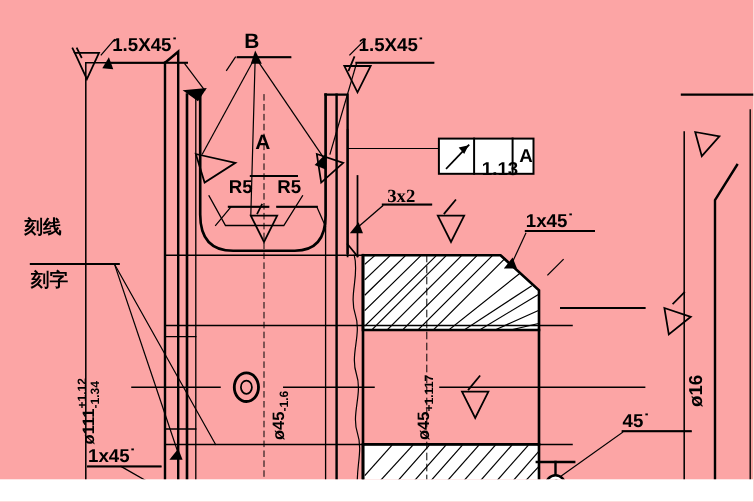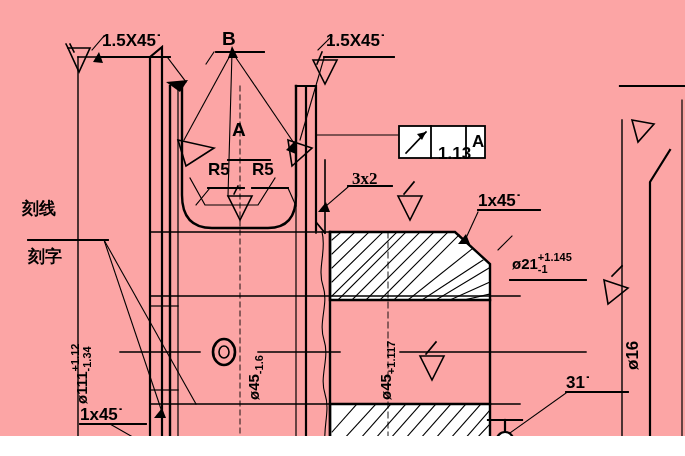--- a/index.html
+++ b/index.html
@@ -3,21 +3,21 @@
 <meta charset="utf-8">
 <style>
   html,body{margin:0;padding:0;background:#ffffff;}
   body{font-family:"Liberation Sans",sans-serif;}
   #stage{position:relative;width:685px;height:436px;background:#fca5a5;overflow:hidden;}
   #stage svg{position:absolute;left:0;top:0;}
   .lbl{position:absolute;white-space:nowrap;color:#000;font-family:"Liberation Sans",sans-serif;
        font-weight:bold;line-height:1;letter-spacing:0px;}
   .dim{font-size:17px;}
   .dim-sm{font-size:15px;}
-  .cjk{font-family:Liberation Serif, serif;font-size:17px;font-weight:bold;}
+  .cjk{font-family:Liberation Mono, monospace;font-size:17px;font-weight:bold;}
   .datum{font-size:19px;}
   .rot{transform-origin:0 0;}
   .tolbox{display:inline-block;vertical-align:-4px;font-size:11px;line-height:1.05;}
   .tolbox b{display:block;font-weight:bold;}
 </style>
 </head>
 <body>
 
 <div id="stage">
 
@@ -241,32 +241,29 @@
   <div class="lbl dim" style="left:208px;top:161px;">R5</div>
 
   <div class="lbl dim" style="left:252px;top:161px;">R5</div>
 
   <div class="lbl dim" style="left:352px;top:170px;font-family:Liberation Serif, serif;">3x2</div>
 
   <div class="lbl dim" style="left:478px;top:192px;">1x45˙</div>
 
   <div class="lbl dim" style="left:80px;top:406px;">1x45˙</div>
 
-  <div class="lbl dim" style="left:566px;top:374px;">31˙</div>
+  <div class="lbl dim" style="left:566px;top:374px;">45˙</div>
 
   <div class="lbl cjk" style="left:22px;top:200px;">刻线</div>
 
   <div class="lbl cjk" style="left:28px;top:248px;">刻字</div>
 
   <div class="lbl dim" style="left:438px;top:133px;margin-top:12px;">1.13</div>
   <div class="lbl dim" style="left:472px;top:133px;">A</div>
 
-  <div class="lbl dim-sm" style="left:512px;top:252px;">
-    <span>ø21</span><span class="tolbox"><b>+1.145</b><b>-1</b></span>
-  </div>
 
   <div class="lbl dim-sm rot" style="left:70px;top:404px;transform:rotate(-90deg);">
     <span>ø111</span><span class="tolbox"><b>+1.12</b><b>-1.34</b></span>
   </div>
 
   <div class="lbl dim-sm rot" style="left:246px;top:400px;transform:rotate(-90deg);">
     <span>ø45</span><span class="tolbox"><b>-1.6</b></span>
   </div>
 
   <div class="lbl dim-sm rot" style="left:378px;top:400px;transform:rotate(-90deg);">

